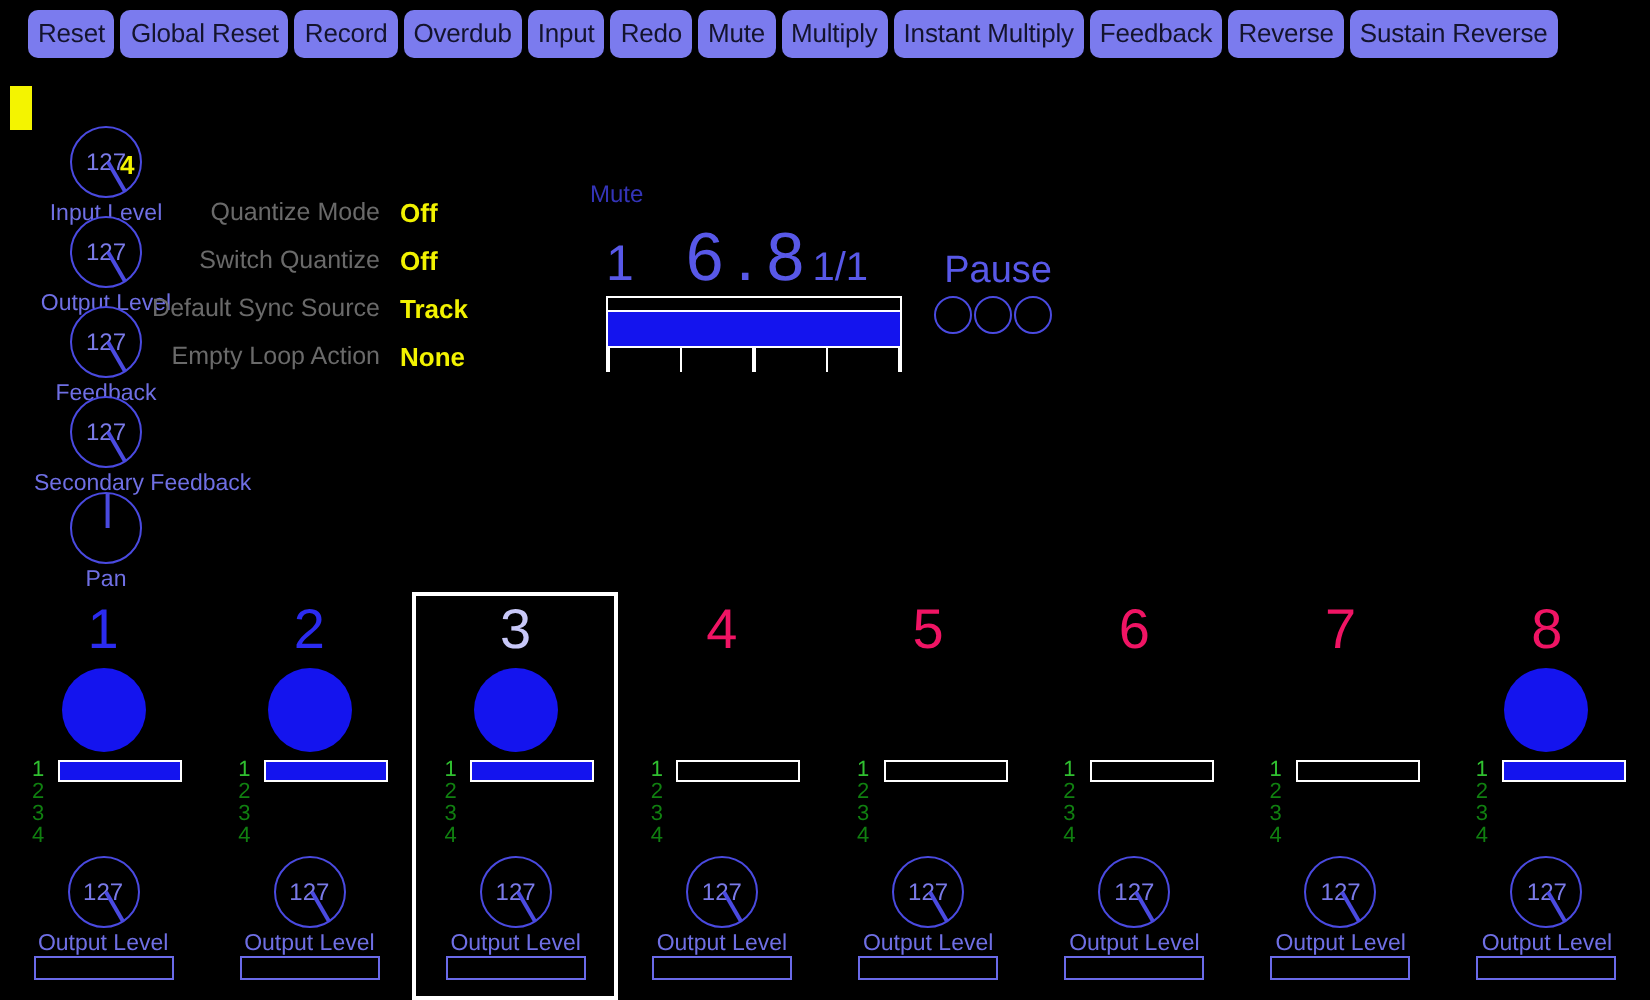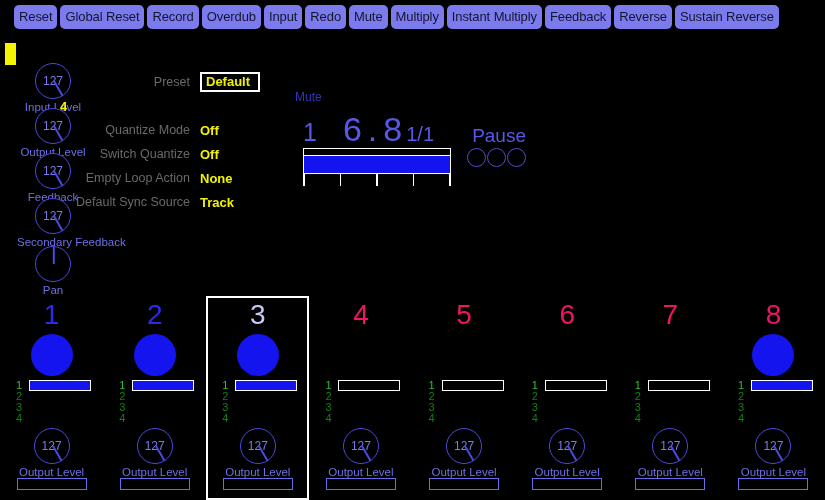--- a/index.html
+++ b/index.html
@@ -327,41 +327,37 @@
       <div class="knob-wrap" style="left: 17px; top: 246px; width: 72px;">
         <div class="knob">
           <div class="ptr" style="transform: rotate(180deg);"></div>
         </div>
         <div class="knob-label">Pan</div>
       </div>
     </div>
 
   <div class="settings">
       <div class="set-row">
-        <div class="set-label">Preset</div>
-        <div class="set-value boxed">Default</div>
-      </div>
-      <div class="set-row">
         <div class="set-value">4</div>
       </div>
       <div class="set-row">
         <div class="set-label">Quantize Mode</div>
         <div class="set-value">Off</div>
       </div>
       <div class="set-row">
         <div class="set-label">Switch Quantize</div>
         <div class="set-value">Off</div>
       </div>
       <div class="set-row">
+        <div class="set-label">Default Sync Source</div>
+        <div class="set-value">Track</div>
+      </div>
+      <div class="set-row">
         <div class="set-label">Empty Loop Action</div>
         <div class="set-value">None</div>
-      </div>
-      <div class="set-row">
-        <div class="set-label">Default Sync Source</div>
-        <div class="set-value">Track</div>
       </div>
     </div>
 
   <div class="display">
     <div class="mute-label">Mute</div>
     <div class="time-row">
       <span class="t-loop">1</span>
       <span class="t-secs">6</span>
       <span class="t-dot">.</span>
       <span class="t-frac">8</span>

